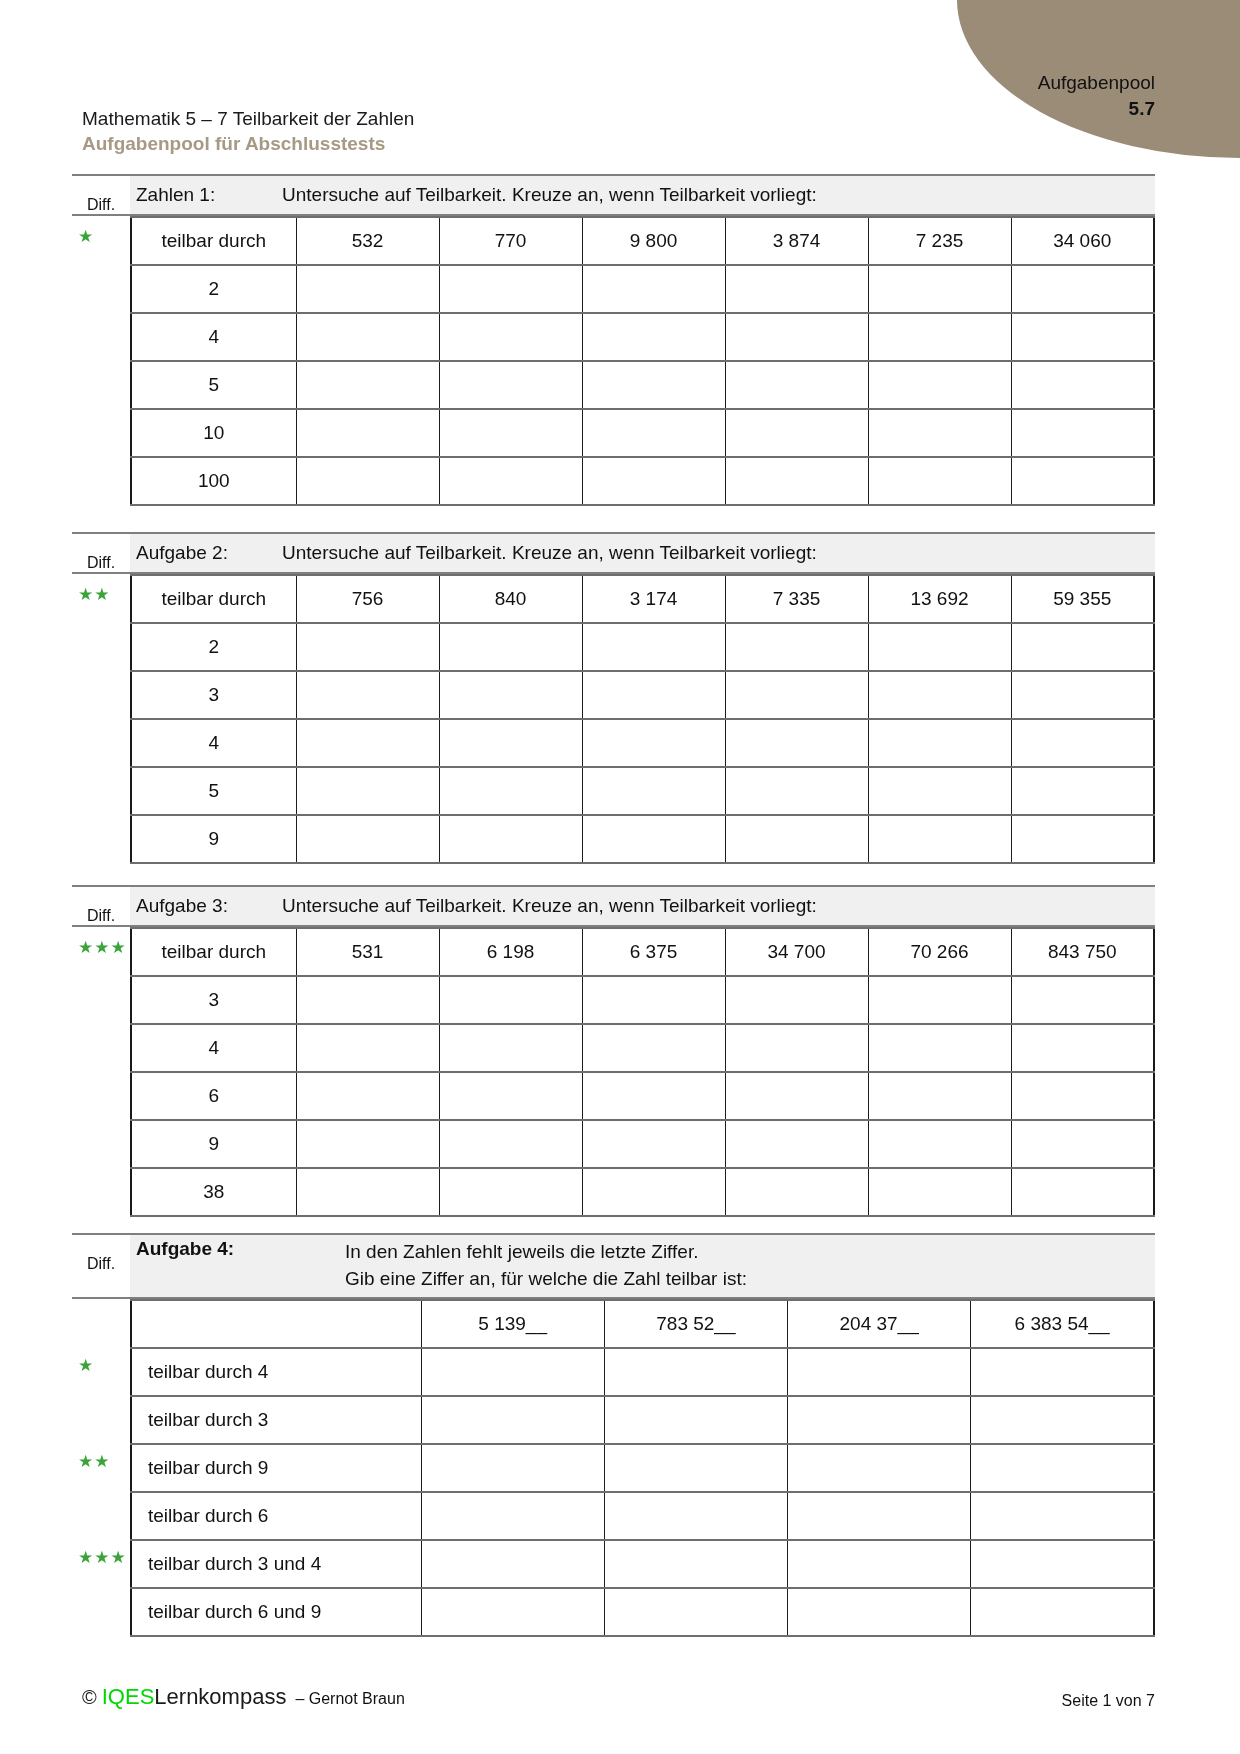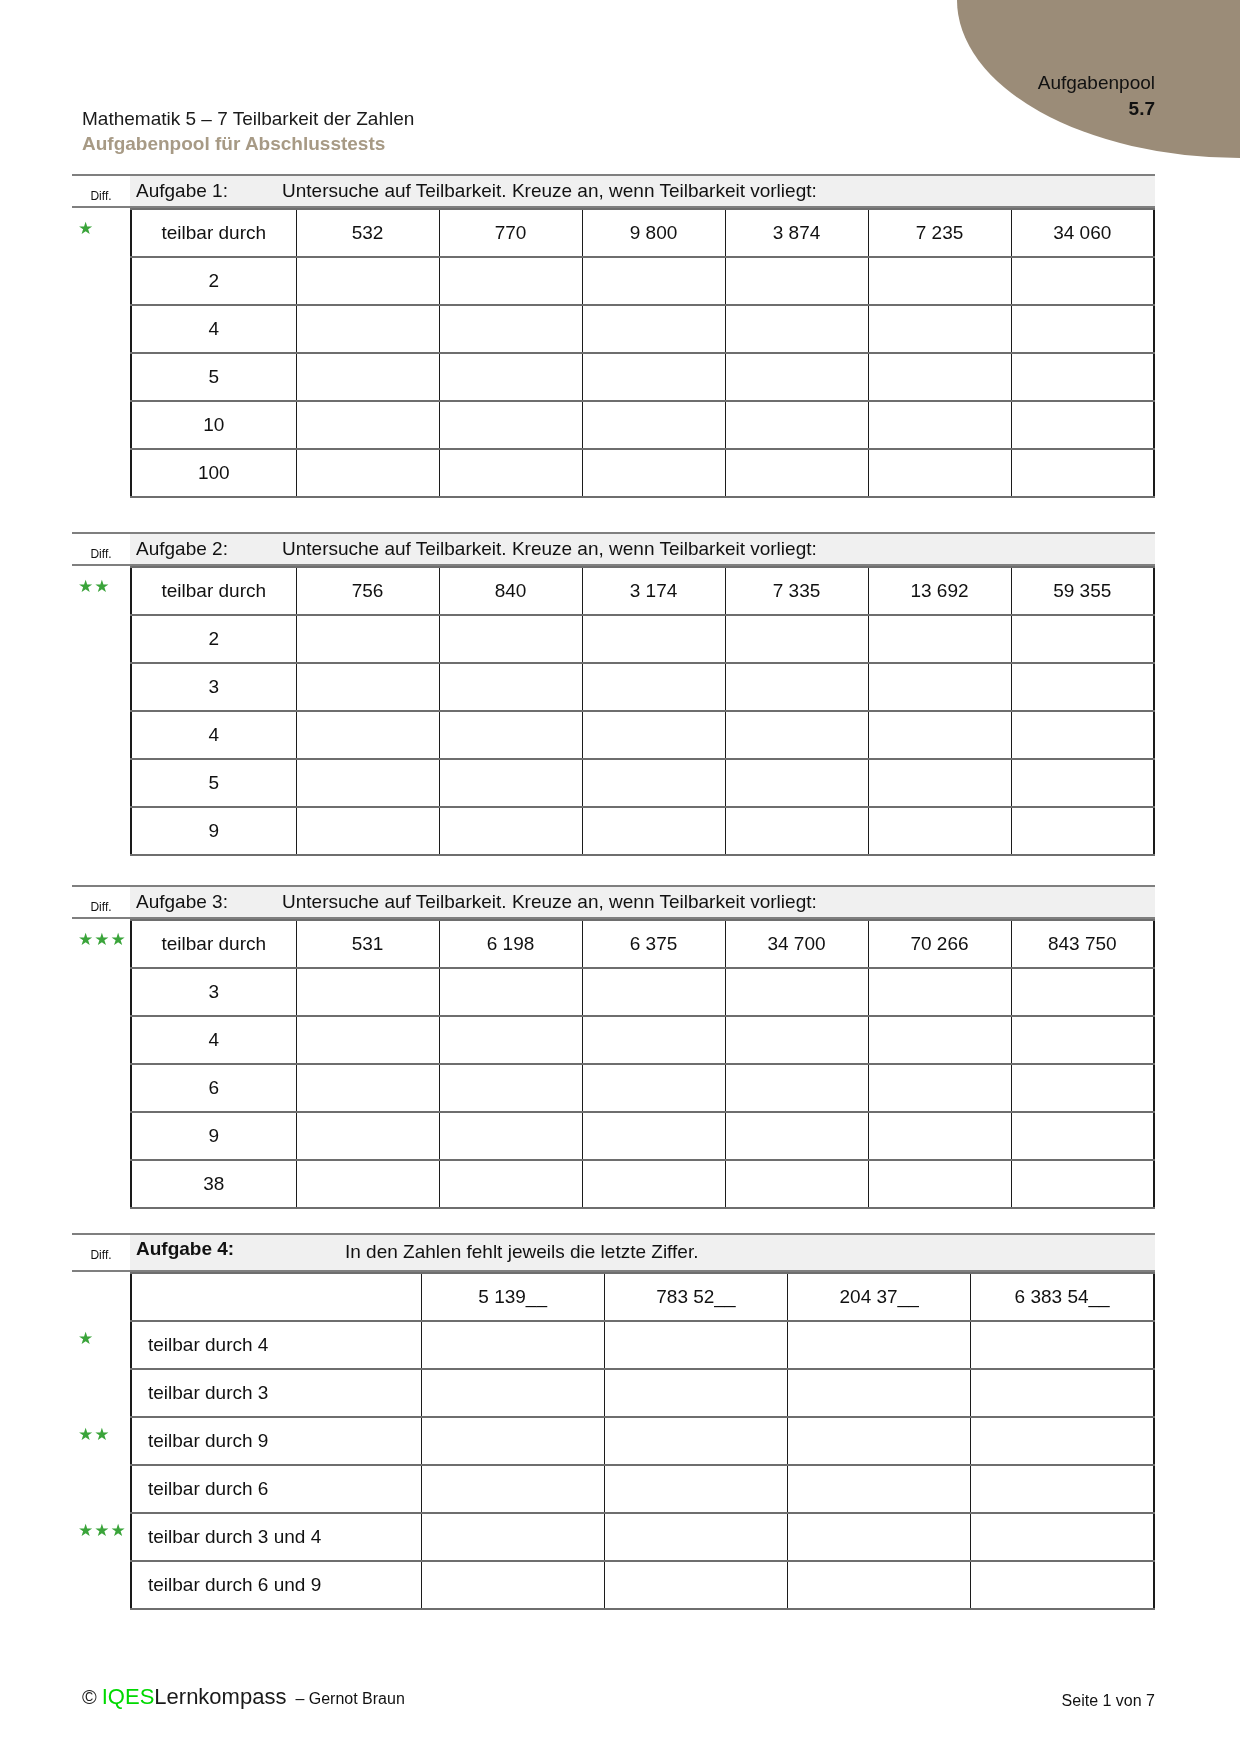--- a/index.html
+++ b/index.html
@@ -59,23 +59,23 @@
   #task4 { top: 1233px; }
 
   .band-row {
     display: flex;
     border-top: 2.5px solid #7f7f7f;
     border-bottom: 2.5px solid #7f7f7f;
   }
   .diff-cell {
     width: 58px; flex: none;
     background: #fff;
-    font-size: 12px;
+    font-size: 16px;
     text-align: center;
-    padding-top: 13px;
+    padding-top: 20px;
     color: #111;
   }
   .band {
     flex: 1;
     background: var(--band);
     display: flex;
     align-items: center;
     font-size: 19px;
     min-height: 30px;
     color: #111;
@@ -147,21 +147,21 @@
 
   <div class="doc-header">
     <div class="doc-title">Mathematik 5 – 7 Teilbarkeit der Zahlen</div>
     <div class="doc-subtitle">Aufgabenpool für Abschlusstests</div>
   </div>
 
   <section class="task" id="task1">
     <div class="band-row">
       <div class="diff-cell">Diff.</div>
       <div class="band">
-        <span class="task-label">Aufgabe 1:</span>
+        <span class="task-label">Zahlen 1:</span>
         <span class="instruction">Untersuche auf Teilbarkeit. Kreuze an, wenn Teilbarkeit vorliegt:</span>
       </div>
     </div>
     <div class="table-wrap">
       <div class="gutter">
         <div class="stars top-stars">★</div>
       </div>
       <table class="grid t123">
           <tbody>
             <tr>
@@ -369,20 +369,21 @@
     </div>
   </section>
 
   <section class="task" id="task4">
     <div class="band-row">
       <div class="diff-cell">Diff.</div>
       <div class="band multi">
         <span class="task-label wide">Aufgabe 4:</span>
         <span class="instr-lines">
           <div>In den Zahlen fehlt jeweils die letzte Ziffer.</div>
+          <div>Gib eine Ziffer an, für welche die Zahl teilbar ist:</div>
         </span>
       </div>
     </div>
     <div class="table-wrap">
       <div class="gutter">
           <div class="stars t4star" style="top: 58px;">★</div>
           <div class="stars t4star" style="top: 154px;">★★</div>
           <div class="stars t4star" style="top: 250px;">★★★</div>
         </div>
       <table class="grid t4">

